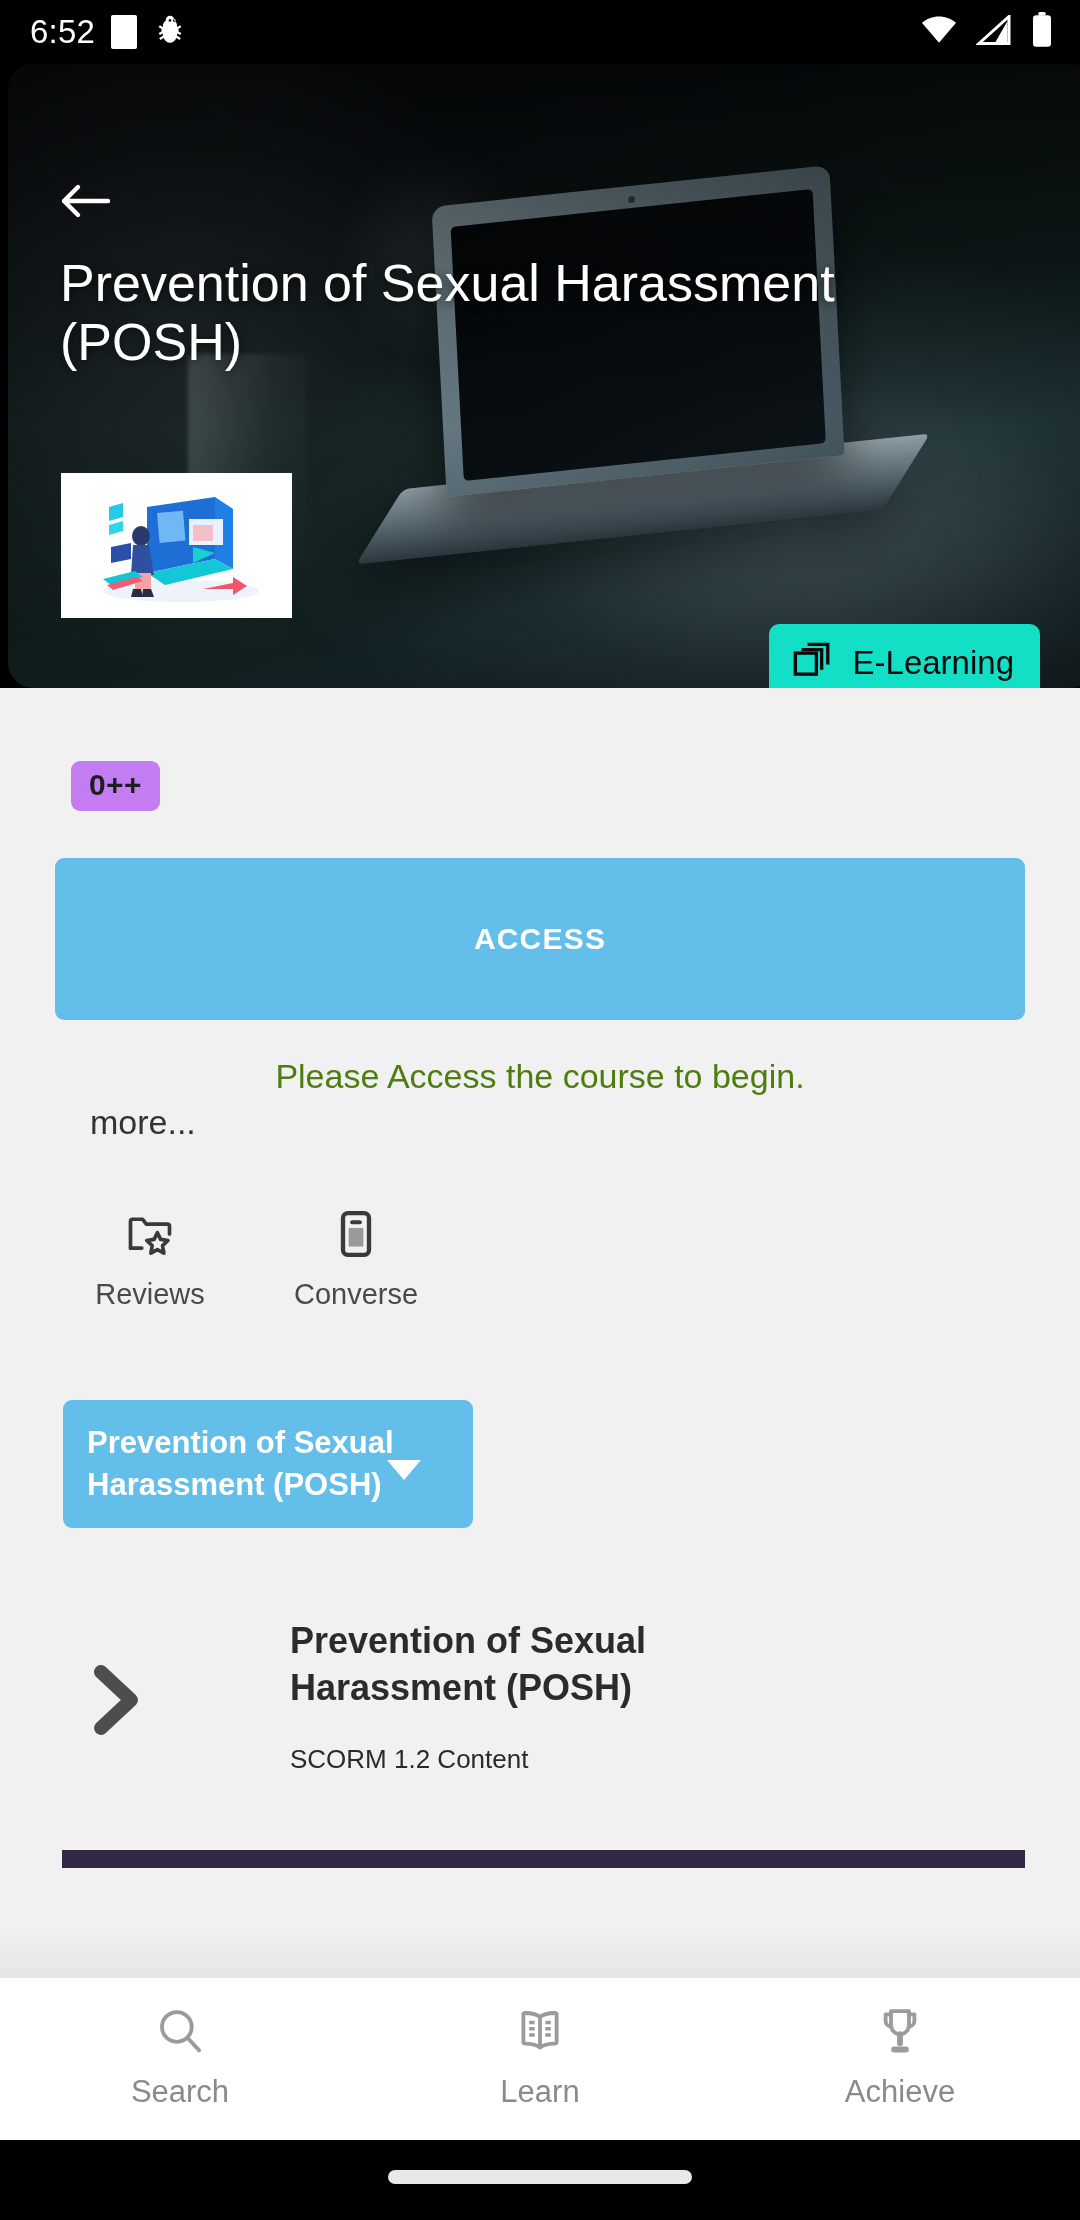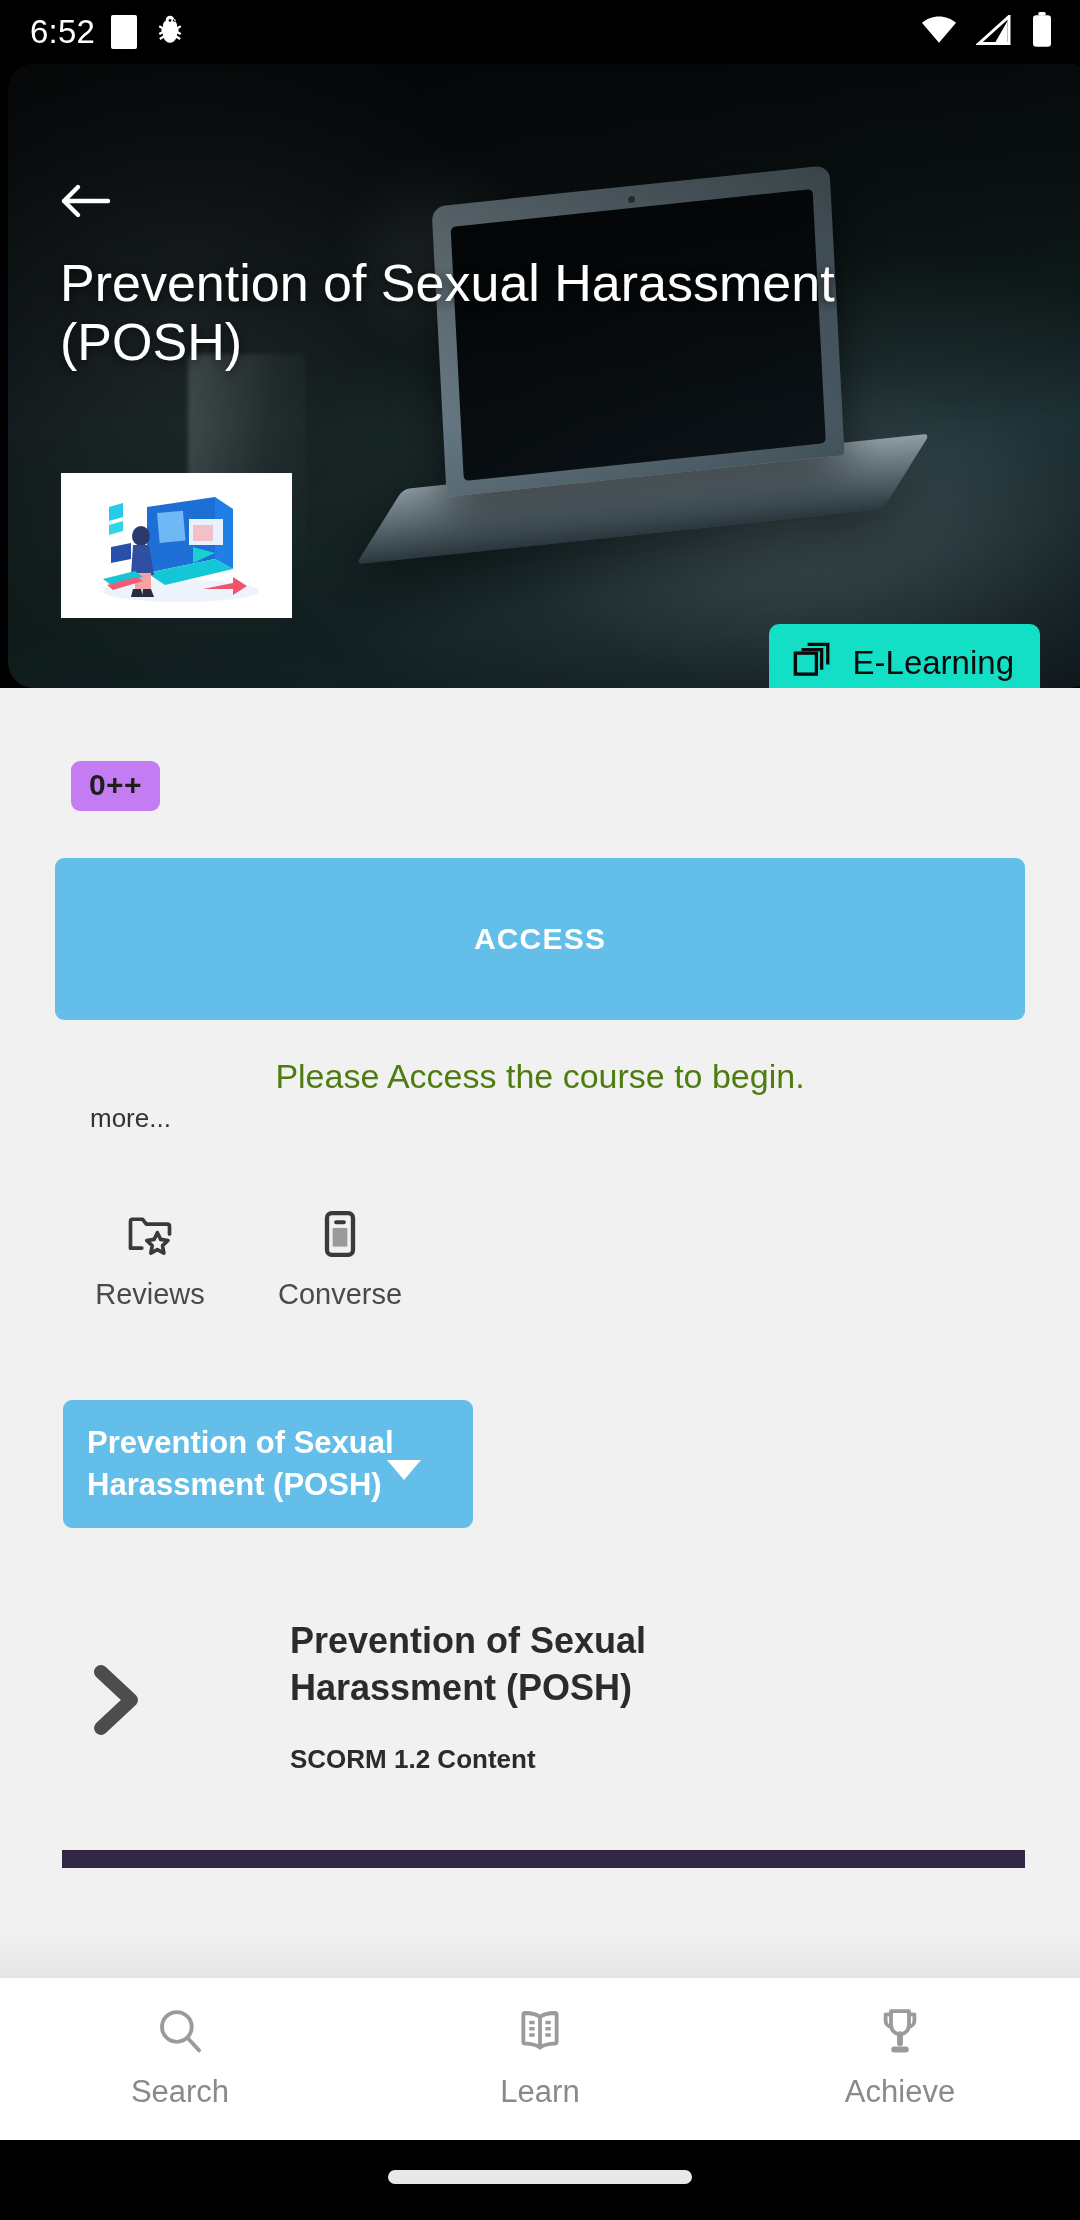--- a/index.html
+++ b/index.html
@@ -106,26 +106,26 @@
     background:#63BFE9; border-radius:9px;
     display:flex; align-items:center; justify-content:center;
     color:#fff; font-size:30px; font-weight:700; letter-spacing:1.2px;
   }
   .desc{
     position:absolute; left:55px; top:1052px; width:970px;
     font-size:34px; color:#4d7c0f; text-align:center; line-height:1.45;
   }
   .more{
     position:absolute; left:90px; top:1103px;
-    font-size:26px; color:#333;
+    font-size:34px; color:#333;
   }
 
   .actions{
     position:absolute; left:55px; top:1208px; width:560px;
-    display:flex; gap:0;
+    display:flex; gap:16px;
   }
   .action{
     width:190px; display:flex; flex-direction:column; align-items:center; gap:14px;
   }
   .action-label{ font-size:29px; color:#4a4a4a; }
 
   .chapter{
     position:absolute; left:63px; top:1400px; width:410px; min-height:128px;
     background:#63BFE9; border-radius:9px;
     padding:18px 60px 18px 24px;
@@ -143,21 +143,21 @@
   .content-row{
     position:absolute; left:55px; top:1600px; width:970px; height:200px;
   }
   .row-chevron{ position:absolute; left:30px; top:62px; }
   .row-title{
     position:absolute; left:235px; top:18px; width:560px;
     font-size:36px; color:#2b2b2b; font-weight:700; line-height:1.3;
   }
   .row-sub{
     position:absolute; left:235px; top:144px;
-    font-size:26px; color:#2b2b2b; font-weight:700;
+    font-size:26px; color:#2b2b2b; font-weight:400;
   }
   .row-menu{ position:absolute; right:30px; top:78px; }
   .dot{ width:11px; height:11px; border-radius:50%; background:#3d3d3d; margin-bottom:12px; }
   .dot:last-child{ margin-bottom:0; }
 
   .progress-track{
     position:absolute; left:62px; top:1850px; width:963px; height:18px;
     background:#3b3050;
   }
   .progress-fill{

